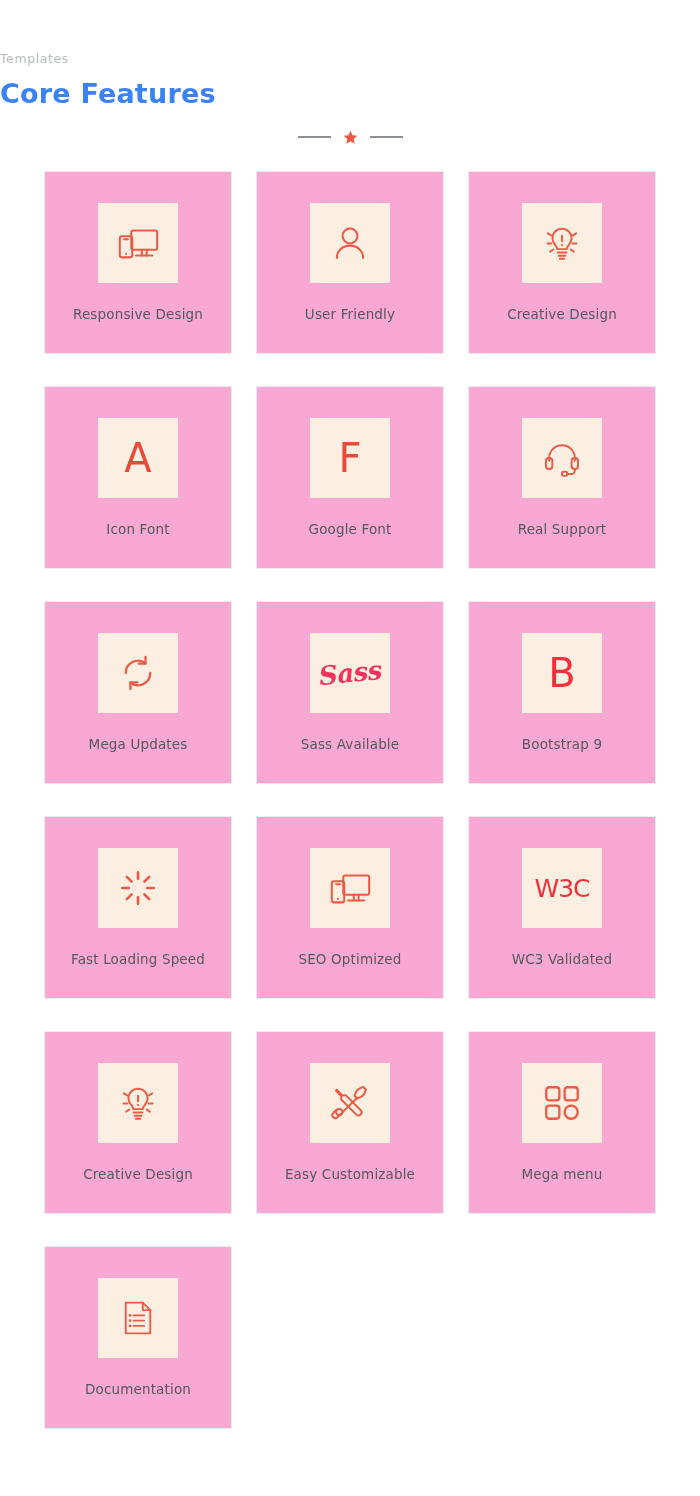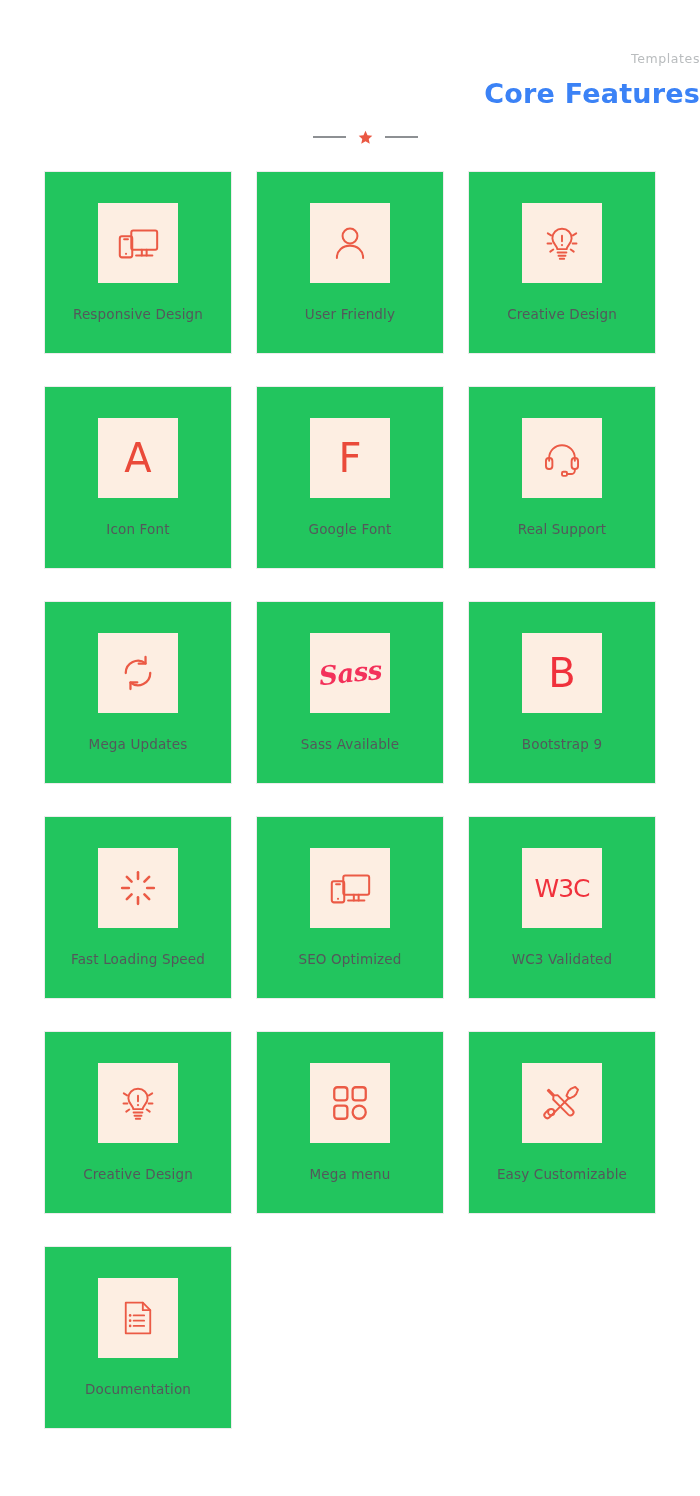--- a/index.html
+++ b/index.html
@@ -15,22 +15,21 @@
     width: 700px;
     min-height: 1496px;
     background: #ffffff;
     padding: 0;
     position: relative;
   }
 
   
   .section-head {
     padding-top: 50px;
-    text-align: right;
-    margin-left: 30px;
+    text-align: left;
   }
 
   .eyebrow {
     font-size: 12.5px;
     letter-spacing: 0.6px;
     color: #b9bcbe;
     font-weight: 400;
     line-height: 1.4;
   }
 
@@ -73,21 +72,21 @@
     width: 612px;
     display: grid;
     grid-template-columns: repeat(3, 188px);
     column-gap: 24px;
     row-gap: 32px;
   }
 
   .feature-card {
     width: 188px;
     height: 183px;
-    background: #22c55e;
+    background: #f9a8d4;
     border: 1px solid #ececec;
     display: flex;
     flex-direction: column;
     align-items: center;
     justify-content: flex-start;
     padding-top: 31px;
   }
 
   .icon-box {
     width: 80px;
@@ -297,41 +296,41 @@
           <circle cx="24" cy="26.3" r="1.2" fill="currentColor" stroke="none"></circle>
           <path d="M8.5 13.5l3.6 2.2M8.2 24.6h4.2M11.2 33.4l3.3-2.3"></path>
           <path d="M39.5 13.5l-3.6 2.2M39.8 24.6h-4.2M36.8 33.4l-3.3-2.3"></path>
         </svg>
       </div>
       <div class="feature-label">Creative Design</div>
     </div>
 
     <div class="feature-card">
       <div class="icon-box">
-        <svg width="42" height="42" viewBox="0 0 48 48" fill="none" stroke="currentColor" stroke-width="2.6" stroke-linecap="round" stroke-linejoin="round">
-          <rect x="6" y="6" width="15" height="15" rx="3.4"></rect>
-          <rect x="27" y="6" width="15" height="15" rx="3.4"></rect>
-          <rect x="6" y="27" width="15" height="15" rx="3.4"></rect>
-          <circle cx="34.5" cy="34.5" r="7.5"></circle>
-        </svg>
-      </div>
-      <div class="feature-label">Mega menu</div>
-    </div>
-
-    <div class="feature-card">
-      <div class="icon-box">
         <svg width="44" height="44" viewBox="0 0 48 48" fill="none" stroke="currentColor" stroke-width="2.1" stroke-linecap="round" stroke-linejoin="round">
           <path d="M40.5 7.5l-5 2.2-2.4 2.4-2.2 5 3 3 5-2.2 2.4-2.4 2.2-5z" transform="translate(-2,-1)"></path>
           <path d="M31.5 18.5L13.8 36.2"></path>
           <path d="M13.8 36.2l-3.4 3.4a3.3 3.3 0 01-4.7-4.7l3.4-3.4"></path>
           <circle cx="12.2" cy="34" r="3.4"></circle>
           <path d="M9.5 9.5l6.2 6.2 3.5-.3 16.5 16.5a3.4 3.4 0 01-4.8 4.8L14.4 20.2l.3-3.5L8.5 10.5z"></path>
         </svg>
       </div>
       <div class="feature-label">Easy Customizable</div>
+    </div>
+
+    <div class="feature-card">
+      <div class="icon-box">
+        <svg width="42" height="42" viewBox="0 0 48 48" fill="none" stroke="currentColor" stroke-width="2.6" stroke-linecap="round" stroke-linejoin="round">
+          <rect x="6" y="6" width="15" height="15" rx="3.4"></rect>
+          <rect x="27" y="6" width="15" height="15" rx="3.4"></rect>
+          <rect x="6" y="27" width="15" height="15" rx="3.4"></rect>
+          <circle cx="34.5" cy="34.5" r="7.5"></circle>
+        </svg>
+      </div>
+      <div class="feature-label">Mega menu</div>
     </div>
 
     <div class="feature-card">
       <div class="icon-box">
         <svg width="42" height="42" viewBox="0 0 48 48" fill="none" stroke="currentColor" stroke-width="2.1" stroke-linecap="round" stroke-linejoin="round">
           <path d="M10 6.5h19.5L38 15v26.5H10z"></path>
           <path d="M29.5 6.5V15H38"></path>
           <path d="M19 21h12M19 27h12M19 33h12"></path>
           <circle cx="15" cy="21" r="1.5" fill="currentColor" stroke="none"></circle>
           <circle cx="15" cy="27" r="1.5" fill="currentColor" stroke="none"></circle>

